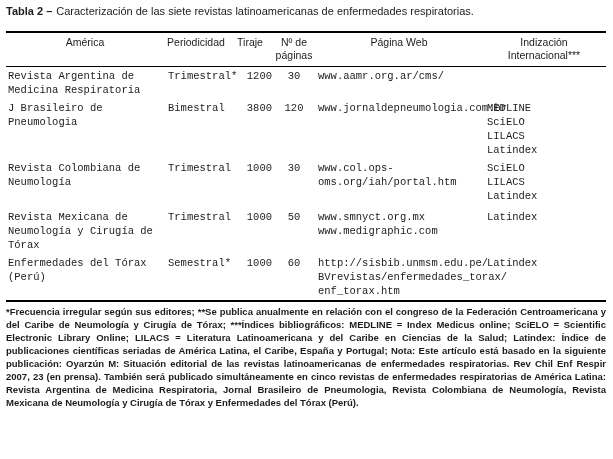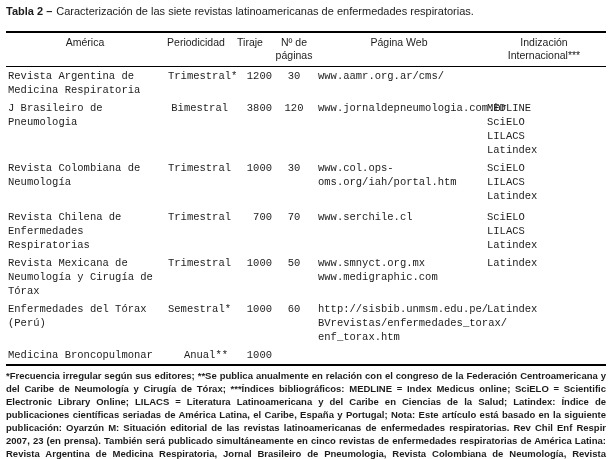--- a/index.html
+++ b/index.html
@@ -53,21 +53,21 @@
   }
   td {
     font-size: 10.5px;
     line-height: 14px;
     vertical-align: top;
     padding: 2px 0 2px 0;
     white-space: pre-line;
     font-family: Liberation Mono, monospace;
   }
   td.a-left   { text-align: left;  padding-left: 2px; }
-  td.a-period { text-align: right;  padding-left: 4px; }
+  td.a-period { text-align: left;  padding-left: 4px; }
   td.a-tiraje { text-align: right;  padding-left: 5px; }
   td.a-pag    { text-align: center; }
   td.a-web    { text-align: left;  padding-left: 2px; margin-top: 8px; }
   td.a-indx   { text-align: left;  padding-left: 5px; }
 
   tbody tr:nth-child(1) { height: 31px; }
   tbody tr:nth-child(2) { height: 60px; }
   tbody tr:nth-child(3) { height: 49px; }
   tbody tr:nth-child(4) { height: 44px; }
   tbody tr:nth-child(5) { height: 46px; }
@@ -140,31 +140,20 @@
 Neumología</td>
         <td class="a-period">Trimestral</td>
         <td class="a-tiraje">1000</td>
         <td class="a-pag">30</td>
         <td class="a-web">www.col.ops-oms.org/iah/portal.htm</td>
         <td class="a-indx">SciELO
 LILACS
 Latindex</td>
       </tr>
       <tr>
-        <td class="a-left">Revista Chilena de
-Enfermedades Respiratorias</td>
-        <td class="a-period">Trimestral</td>
-        <td class="a-tiraje">700</td>
-        <td class="a-pag">70</td>
-        <td class="a-web">www.serchile.cl</td>
-        <td class="a-indx">SciELO
-LILACS
-Latindex</td>
-      </tr>
-      <tr>
         <td class="a-left">Revista Mexicana de
 Neumología y Cirugía de
 Tórax</td>
         <td class="a-period">Trimestral</td>
         <td class="a-tiraje">1000</td>
         <td class="a-pag">50</td>
         <td class="a-web">www.smnyct.org.mx
 www.medigraphic.com</td>
         <td class="a-indx">Latindex</td>
       </tr>
@@ -172,26 +161,18 @@
         <td class="a-left">Enfermedades del Tórax
 (Perú)</td>
         <td class="a-period">Semestral*</td>
         <td class="a-tiraje">1000</td>
         <td class="a-pag">60</td>
         <td class="a-web">http://sisbib.unmsm.edu.pe/
 BVrevistas/enfermedades_torax/
 enf_torax.htm</td>
         <td class="a-indx">Latindex</td>
       </tr>
-      <tr>
-        <td class="a-left">Medicina Broncopulmonar</td>
-        <td class="a-period">Anual**</td>
-        <td class="a-tiraje">1000</td>
-        <td class="a-pag"></td>
-        <td class="a-web"></td>
-        <td class="a-indx"></td>
-      </tr>
     </tbody>
   </table>
 
   <div class="footnote">*Frecuencia irregular según sus editores; **Se publica anualmente en relación con el congreso de la Federación Centroamericana y del Caribe de Neumología y Cirugía de Tórax; ***Índices bibliográficos: MEDLINE = Index Medicus online; SciELO = Scientific Electronic Library Online; LILACS = Literatura Latinoamericana y del Caribe en Ciencias de la Salud; Latindex: Índice de publicaciones científicas seriadas de América Latina, el Caribe, España y Portugal; Nota: Este artículo está basado en la siguiente publicación: Oyarzún M: Situación editorial de las revistas latinoamericanas de enfermedades respiratorias. Rev Chil Enf Respir 2007, 23 (en prensa). También será publicado simultáneamente en cinco revistas de enfermedades respiratorias de América Latina: Revista Argentina de Medicina Respiratoria, Jornal Brasileiro de Pneumologia, Revista Colombiana de Neumología, Revista Mexicana de Neumología y Cirugía de Tórax y Enfermedades del Tórax (Perú).</div>
 
 </div>
 
 </body></html>

